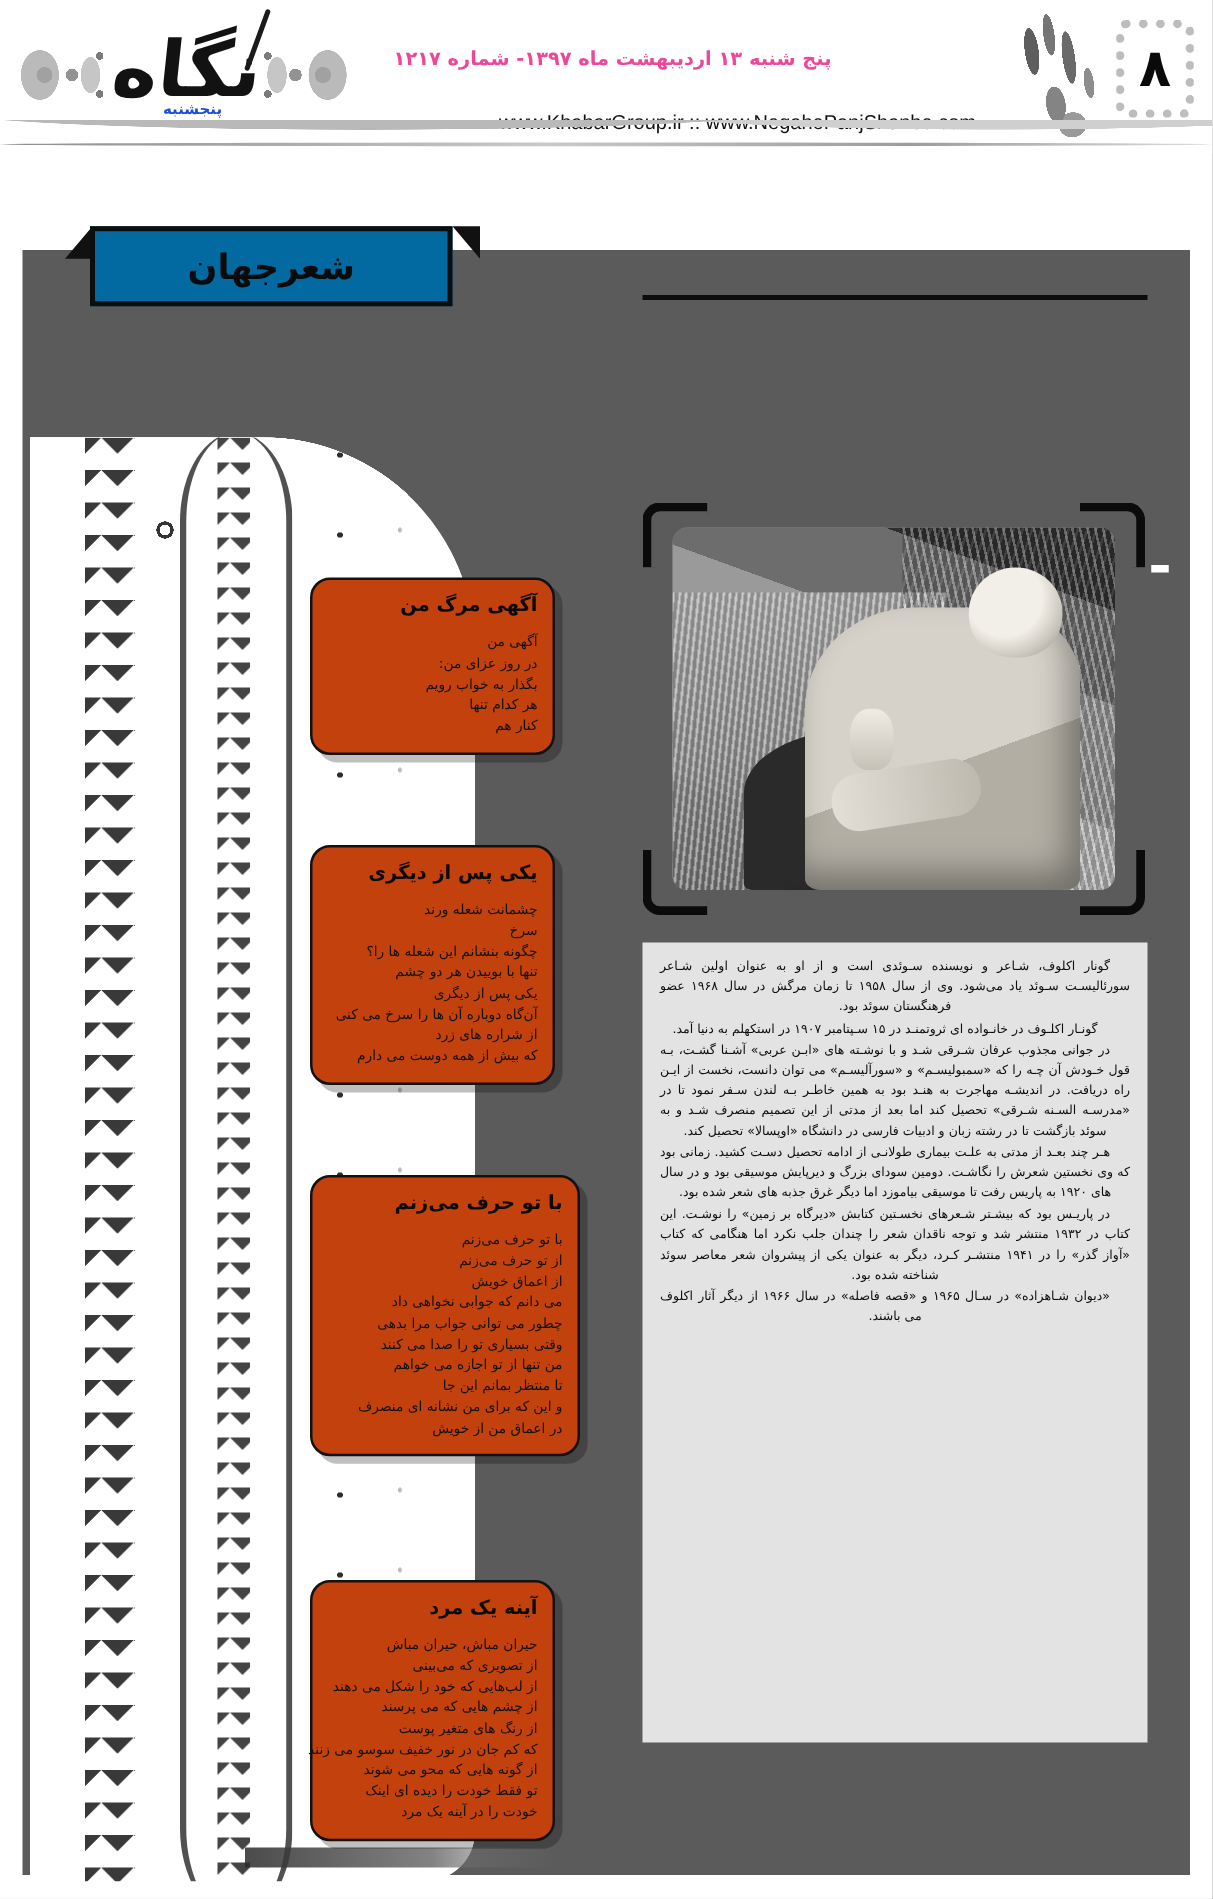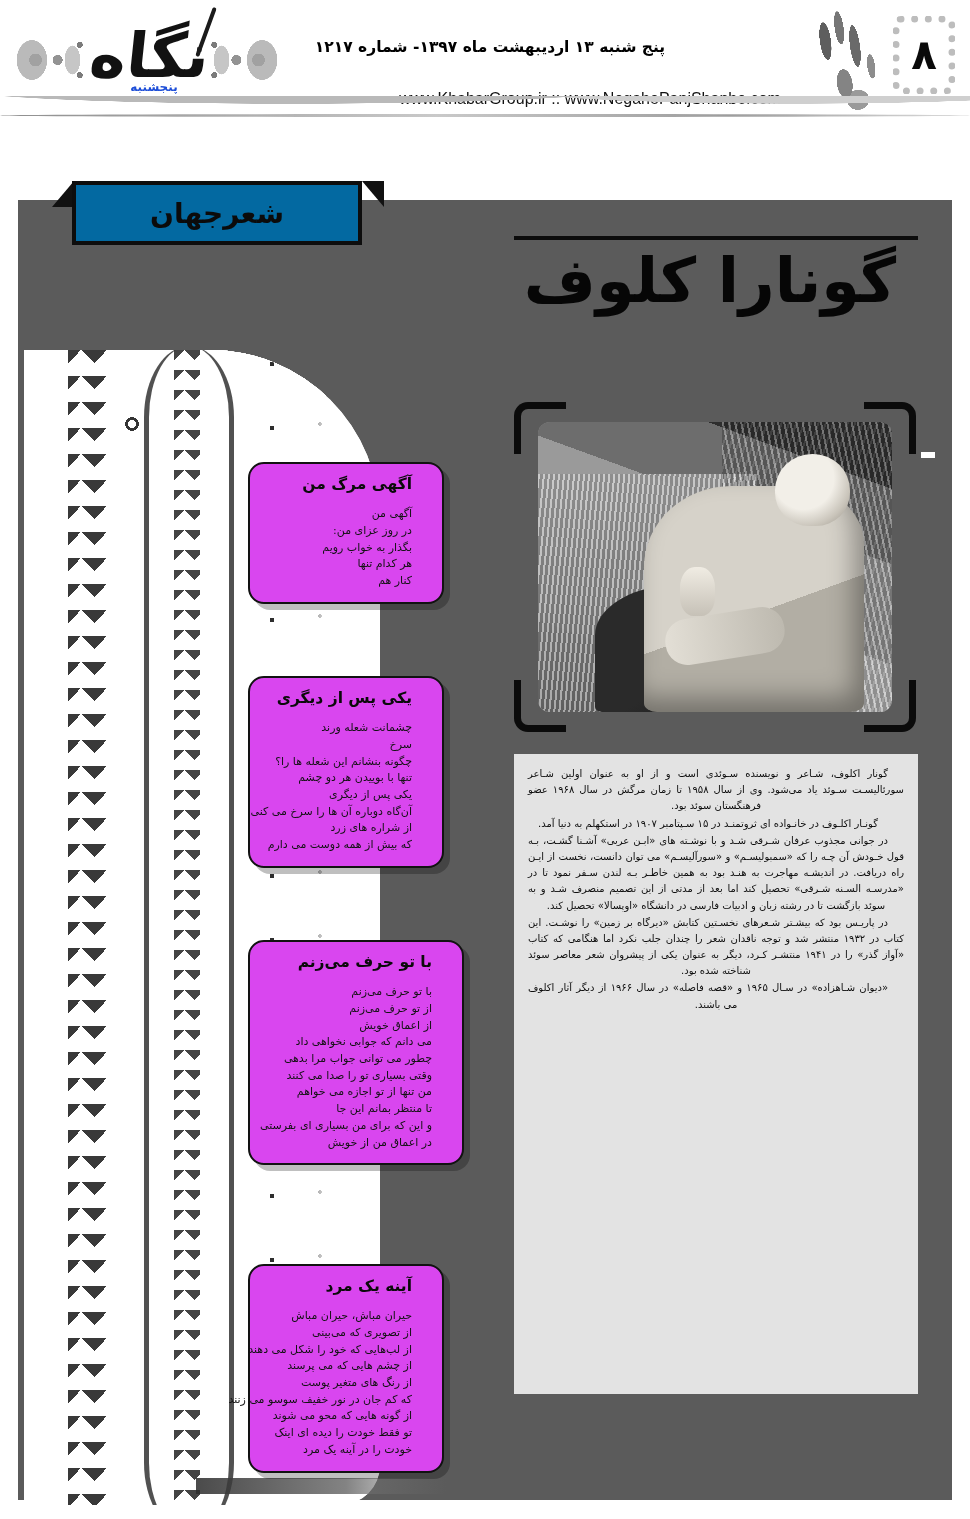--- a/index.html
+++ b/index.html
@@ -58,21 +58,21 @@
     text-align:center; font-size:12px; font-weight:bold; color:#1d4ed8;
     letter-spacing:1px;
   }
   .logo-slash{
     position:absolute; left:196px; top:2px; width:4px; height:52px;
     background:#1b1b1b; transform:rotate(20deg); border-radius:2px;
   }
 
   .mast-date{
     position:absolute; left:300px; top:38px; width:380px;
-    text-align:center; font-size:15.5px; font-weight:bold; color:#000000;
+    text-align:center; font-size:15.5px; font-weight:bold; color:#ec4899;
     direction:rtl; white-space:nowrap;
   }
   .mast-urls{
     position:absolute; left:330px; top:90px; width:520px;
     text-align:center; font-size:16px; color:#121212; direction:ltr;
     font-family:"Liberation Sans",sans-serif;
   }
 
   
   .mast-bird{
@@ -200,23 +200,23 @@
     border-radius:50%/6%;
     opacity:.85;
   }
   .orn-fade{
     position:absolute; right:0; top:0; width:86px; height:100%;
     background:linear-gradient(270deg,#ffffff 0 56%, rgba(255,255,255,0) 100%);
   }
 
   
   .poem{
-    position:absolute; background:#d946ef;
+    position:absolute; background:#c2410c;
     border:2.5px solid #121212; border-radius:16px;
-    padding:10px 30px 12px 14px; z-index:4;
+    padding:10px 12px 12px 14px; z-index:4;
     box-shadow:6px 6px 0 rgba(0,0,0,.25);
   }
   .poem-title{
     font-size:15.5px; font-weight:bold; color:#0a0a0a;
     text-align:right; margin-bottom:12px; line-height:1.3;
   }
   .poem-lines{
     font-size:11px; color:#121212; text-align:right; line-height:1.52;
   }
   .poem-lines div{ white-space:nowrap; }
@@ -398,21 +398,21 @@
   <div class="poem-title">با تو حرف می‌زنم</div>
   <div class="poem-lines">
       <div>با تو حرف می‌زنم</div>
       <div>از تو حرف می‌زنم</div>
       <div>از اعماق خویش</div>
       <div>می دانم که جوابی نخواهی داد</div>
       <div>چطور می توانی جواب مرا بدهی</div>
       <div>وقتی بسیاری تو را صدا می کنند</div>
       <div>من تنها از تو اجازه می خواهم</div>
       <div>تا منتظر بمانم این جا</div>
-      <div>و این که برای من بسیاری ای بفرستی</div>
+      <div>و این که برای من نشانه ای منصرف</div>
       <div>در اعماق من از خویش</div>
     </div>
 </div>
 
 <div class="poem" id="poem3">
   <div class="poem-title">آینه یک مرد</div>
   <div class="poem-lines">
       <div>حیران مباش، حیران مباش</div>
       <div>از تصویری که می‌بینی</div>
       <div>از لب‌هایی که خود را شکل می دهند</div>
@@ -420,21 +420,20 @@
       <div>از رنگ های متغیر پوست</div>
       <div>که کم جان در نور خفیف سوسو می زنند</div>
       <div>از گونه هایی  که محو می شوند</div>
       <div>تو فقط خودت را دیده ای اینک</div>
       <div>خودت را در آینه یک مرد</div>
     </div>
 </div>
 
 <div class="article">
   <div class="art-rule"></div>
-  <div class="art-title">گونارا کلوف</div>
 
   <div class="photo-frame">
     <div class="corner tl"></div>
     <div class="corner tr"></div>
     <div class="corner bl"></div>
     <div class="corner br"></div>
     <div class="photo">
       <div class="ph-sky"></div>
       <div class="ph-grass"></div>
       <div class="ph-reeds"></div>
@@ -443,20 +442,21 @@
       <div class="ph-arm"></div>
       <div class="ph-hand"></div>
       <div class="ph-head"></div>
     </div>
   </div>
 
   <div class="art-body">
       <p>گونار اکلوف، شـاعر و نویسنده سـوئدی است و از او به عنوان اولین شـاعر سورئالیسـت سـوئد یاد می‌شود. وی از سال ۱۹۵۸ تا زمان مرگش در سال ۱۹۶۸ عضو فرهنگستان سوئد بود.</p>
       <p>گونـار اکلـوف در خانـواده ای ثروتمنـد در ۱۵ سـپتامبر ۱۹۰۷ در استکهلم به دنیا آمد.</p>
       <p>در جوانی مجذوب عرفان شـرقی شـد و با نوشـته های «ابـن عربی» آشـنا گشـت، بـه قول خـودش آن چـه را که «سمبولیسـم» و «سورآلیسـم» می توان دانست، نخست از ایـن راه دریافت. در اندیشـه مهاجرت به هنـد بود به همین خاطـر بـه لندن سـفر نمود تا در «مدرسـه السـنه شـرقی» تحصیل کند اما بعد از مدتی از این تصمیم منصرف شـد و به سوئد بازگشت تا در رشته زبان و ادبیات فارسی در دانشگاه «اوپسالا» تحصیل کند.</p>
+      <p>هـر چند بعـد از مدتی به علـت بیماری طولانـی از ادامه تحصیل دسـت کشید. زمانی بود که وی نخستین شعرش را نگاشـت. دومین سودای بزرگ و دیرپایش موسیقی بود و در سال های ۱۹۲۰ به پاریس رفت تا موسیقی بیاموزد اما دیگر غرق جذبه های شعر شده بود.</p>
       <p>در پاریـس بود که بیشـتر شـعرهای نخسـتین کتابش «دیرگاه بر زمین» را نوشـت. این کتاب در ۱۹۳۲ منتشر شد و توجه ناقدان شعر را چندان جلب نکرد اما هنگامی که کتاب «آواز گذر» را در ۱۹۴۱ منتشـر کـرد، دیگر به عنوان یکی از پیشروان شعر معاصر سوئد شناخته شده بود.</p>
       <p>«دیوان شـاهزاده» در سـال ۱۹۶۵ و «قصه فاصله» در سال ۱۹۶۶ از دیگر آثار اکلوف می باشند.</p>
     </div>
 </div>
 
 <div class="right-rail"></div>
 <div class="right-rail-gap"></div>
 <div class="bottom-smudge"></div>
 
 </body></html>

